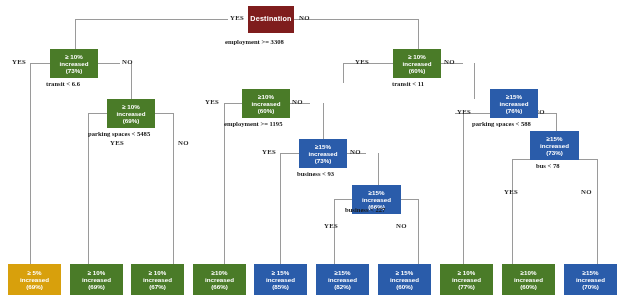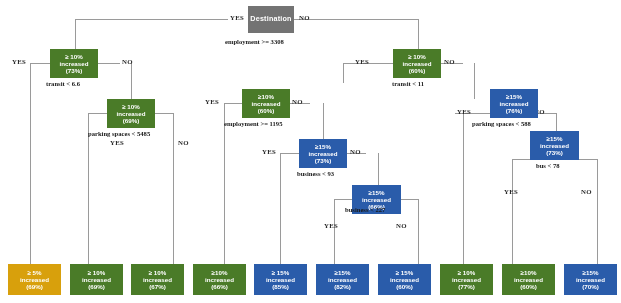--- a/index.html
+++ b/index.html
@@ -4,21 +4,21 @@
 <style>
   html,body{margin:0;padding:0;background:#ffffff;}
   #root{position:relative;width:621px;height:303px;background:#ffffff;
         font-family:"Liberation Serif", serif; overflow:hidden;}
   .node{position:absolute;box-sizing:border-box;display:flex;flex-direction:column;
         align-items:center;justify-content:center;color:#ffffff;text-align:center;
         font-family:"Liberation Sans", sans-serif;font-weight:bold;line-height:1.18;}
   .node .l1{font-size:6.2px;}
   .node .l2{font-size:6.2px;}
   .node .l3{font-size:6.2px;}
-  .root-node{background:#737373;}
+  .root-node{background:#7f1d1d;}
   .root-node .l1{font-size:7.2px;letter-spacing:.2px;}
   .green{background:#4a7b28;}
   .blue{background:#2a5caa;}
   .gold{background:#d8a00c;}
   .cond{position:absolute;font-family:"Liberation Serif", serif;font-weight:bold;
         font-size:6.6px;color:#1a1a1a;white-space:nowrap;}
   .yn{position:absolute;font-family:"Liberation Serif", serif;font-weight:bold;
       font-size:6.8px;color:#2b2b2b;white-space:nowrap;letter-spacing:.3px;}
   .hline{position:absolute;height:1px;background:#9a9a9a;}
   .vline{position:absolute;width:1px;background:#9a9a9a;}

